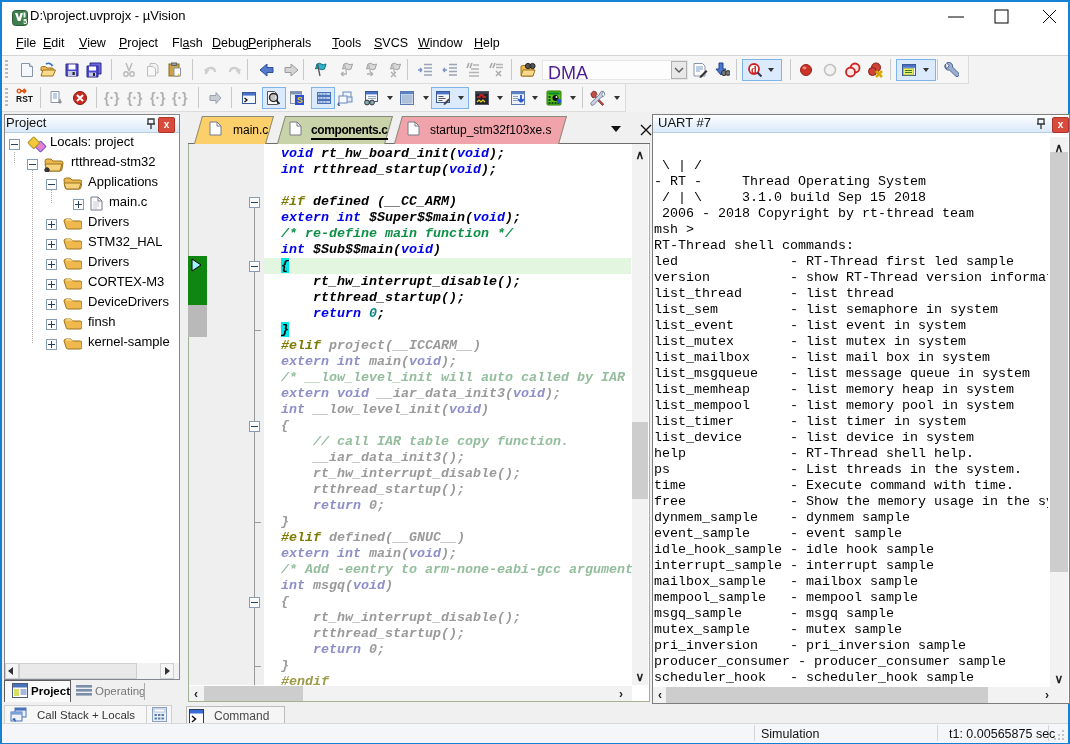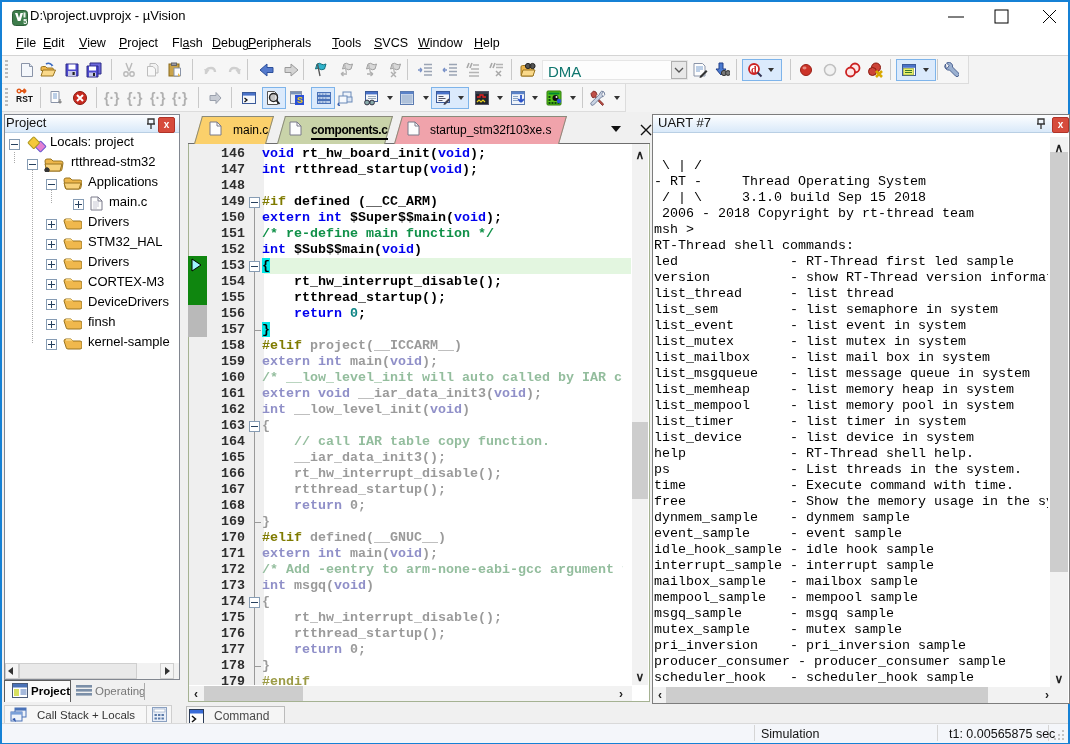--- a/index.html
+++ b/index.html
@@ -234,21 +234,21 @@
       <div class="abs" style="left:301px;top:57px;width:1px;height:21px;background:#c9c9c9;"></div>
       <div class="abs" style="left:405px;top:57px;width:1px;height:21px;background:#c9c9c9;"></div>
       <div class="abs" style="left:509px;top:57px;width:1px;height:21px;background:#c9c9c9;"></div>
       <div class="abs" style="left:734px;top:57px;width:1px;height:21px;background:#c9c9c9;"></div>
       <div class="abs" style="left:788px;top:57px;width:1px;height:21px;background:#c9c9c9;"></div>
       <div class="abs" style="left:888px;top:57px;width:1px;height:21px;background:#c9c9c9;"></div>
       <div class="abs" style="left:935px;top:57px;width:1px;height:21px;background:#c9c9c9;"></div>
       <div class="abs" style="left:766px;top:66px;width:0;height:0;border-left:3.5px solid transparent;border-right:3.5px solid transparent;border-top:4px solid #333;"></div>
       <div class="abs" style="left:921px;top:66px;width:0;height:0;border-left:3.5px solid transparent;border-right:3.5px solid transparent;border-top:4px solid #333;"></div>
       <div class="abs" style="left:540px;top:58px;width:146px;height:20px;background:#fdfdfd;border:1px solid #e6e6e6;box-sizing:border-box;"></div>
-      <div class="abs" style="left:546px;top:61px;font-size:15px;color:#0f766e;">DMA</div>
+      <div class="abs" style="left:546px;top:61px;font-size:18px;color:#4c1d95;">DMA</div>
       <div class="abs" style="left:669px;top:59px;width:16px;height:18px;background:#e8e8e8;border:1px solid #b0b0b0;box-sizing:border-box;"></div>
       <svg class="abs" style="left:672px;top:65px" width="10" height="7">
         <path d="M1 1 l4 4 4-4" fill="none" stroke="#555" stroke-width="1.3"></path>
       </svg>
       <div class="abs" style="left:14px;top:85px;width:20px;height:18px;"><svg width="20" height="17">
           <path d="M4 4 h6 M10 4 l-2.5-2 M10 4 l-2.5 2" stroke="#e05818" stroke-width="2" fill="none"></path>
           <circle cx="3" cy="4" r="1.8" fill="none" stroke="#e05818" stroke-width="1.4"></circle>
           <text x="0" y="15" font-size="8.5" font-weight="bold" fill="#111" font-family="Liberation Sans">RST</text>
         </svg></div>
       <div class="abs hl" style="left:260px;top:85px;width:24px;height:22px;box-sizing:border-box;"></div>
@@ -594,58 +594,22 @@
 <div class="ebox" style="left:247px;top:259px;">
       <i></i>
     </div>
 <div class="ebox" style="left:247px;top:419px;">
       <i></i>
     </div>
 <div class="ebox" style="left:247px;top:595px;">
       <i></i>
     </div>
 
-<div class="abs" style="left:187px;top:144px;width:56px;height:539px;overflow:hidden;">
-<pre id="lnpre">146
-147
-148
-149
-150
-151
-152
-153
-154
-155
-156
-157
-158
-159
-160
-161
-162
-163
-164
-165
-166
-167
-168
-169
-170
-171
-172
-173
-174
-175
-176
-177
-178
-179</pre>
-    </div>
-
-<div class="abs" style="left:260px;top:144px;width:361px;height:539px;overflow:hidden;">
+
+<div class="abs" style="left:279px;top:144px;width:361px;height:539px;overflow:hidden;font-style:italic;">
 <pre id="codepre"><span class="k">void</span> rt_hw_board_init(<span class="k">void</span>);
 <span class="k">int</span> rtthread_startup(<span class="k">void</span>);
 
 <span class="p">#if</span> defined (__CC_ARM)
 <span class="k">extern int</span> $Super$$main(<span class="k">void</span>);
 <span class="c">/* re-define main function */</span>
 <span class="k">int</span> $Sub$$main(<span class="k">void</span>)
 <span class="cy">{</span>
     rt_hw_interrupt_disable();
     rtthread_startup();

